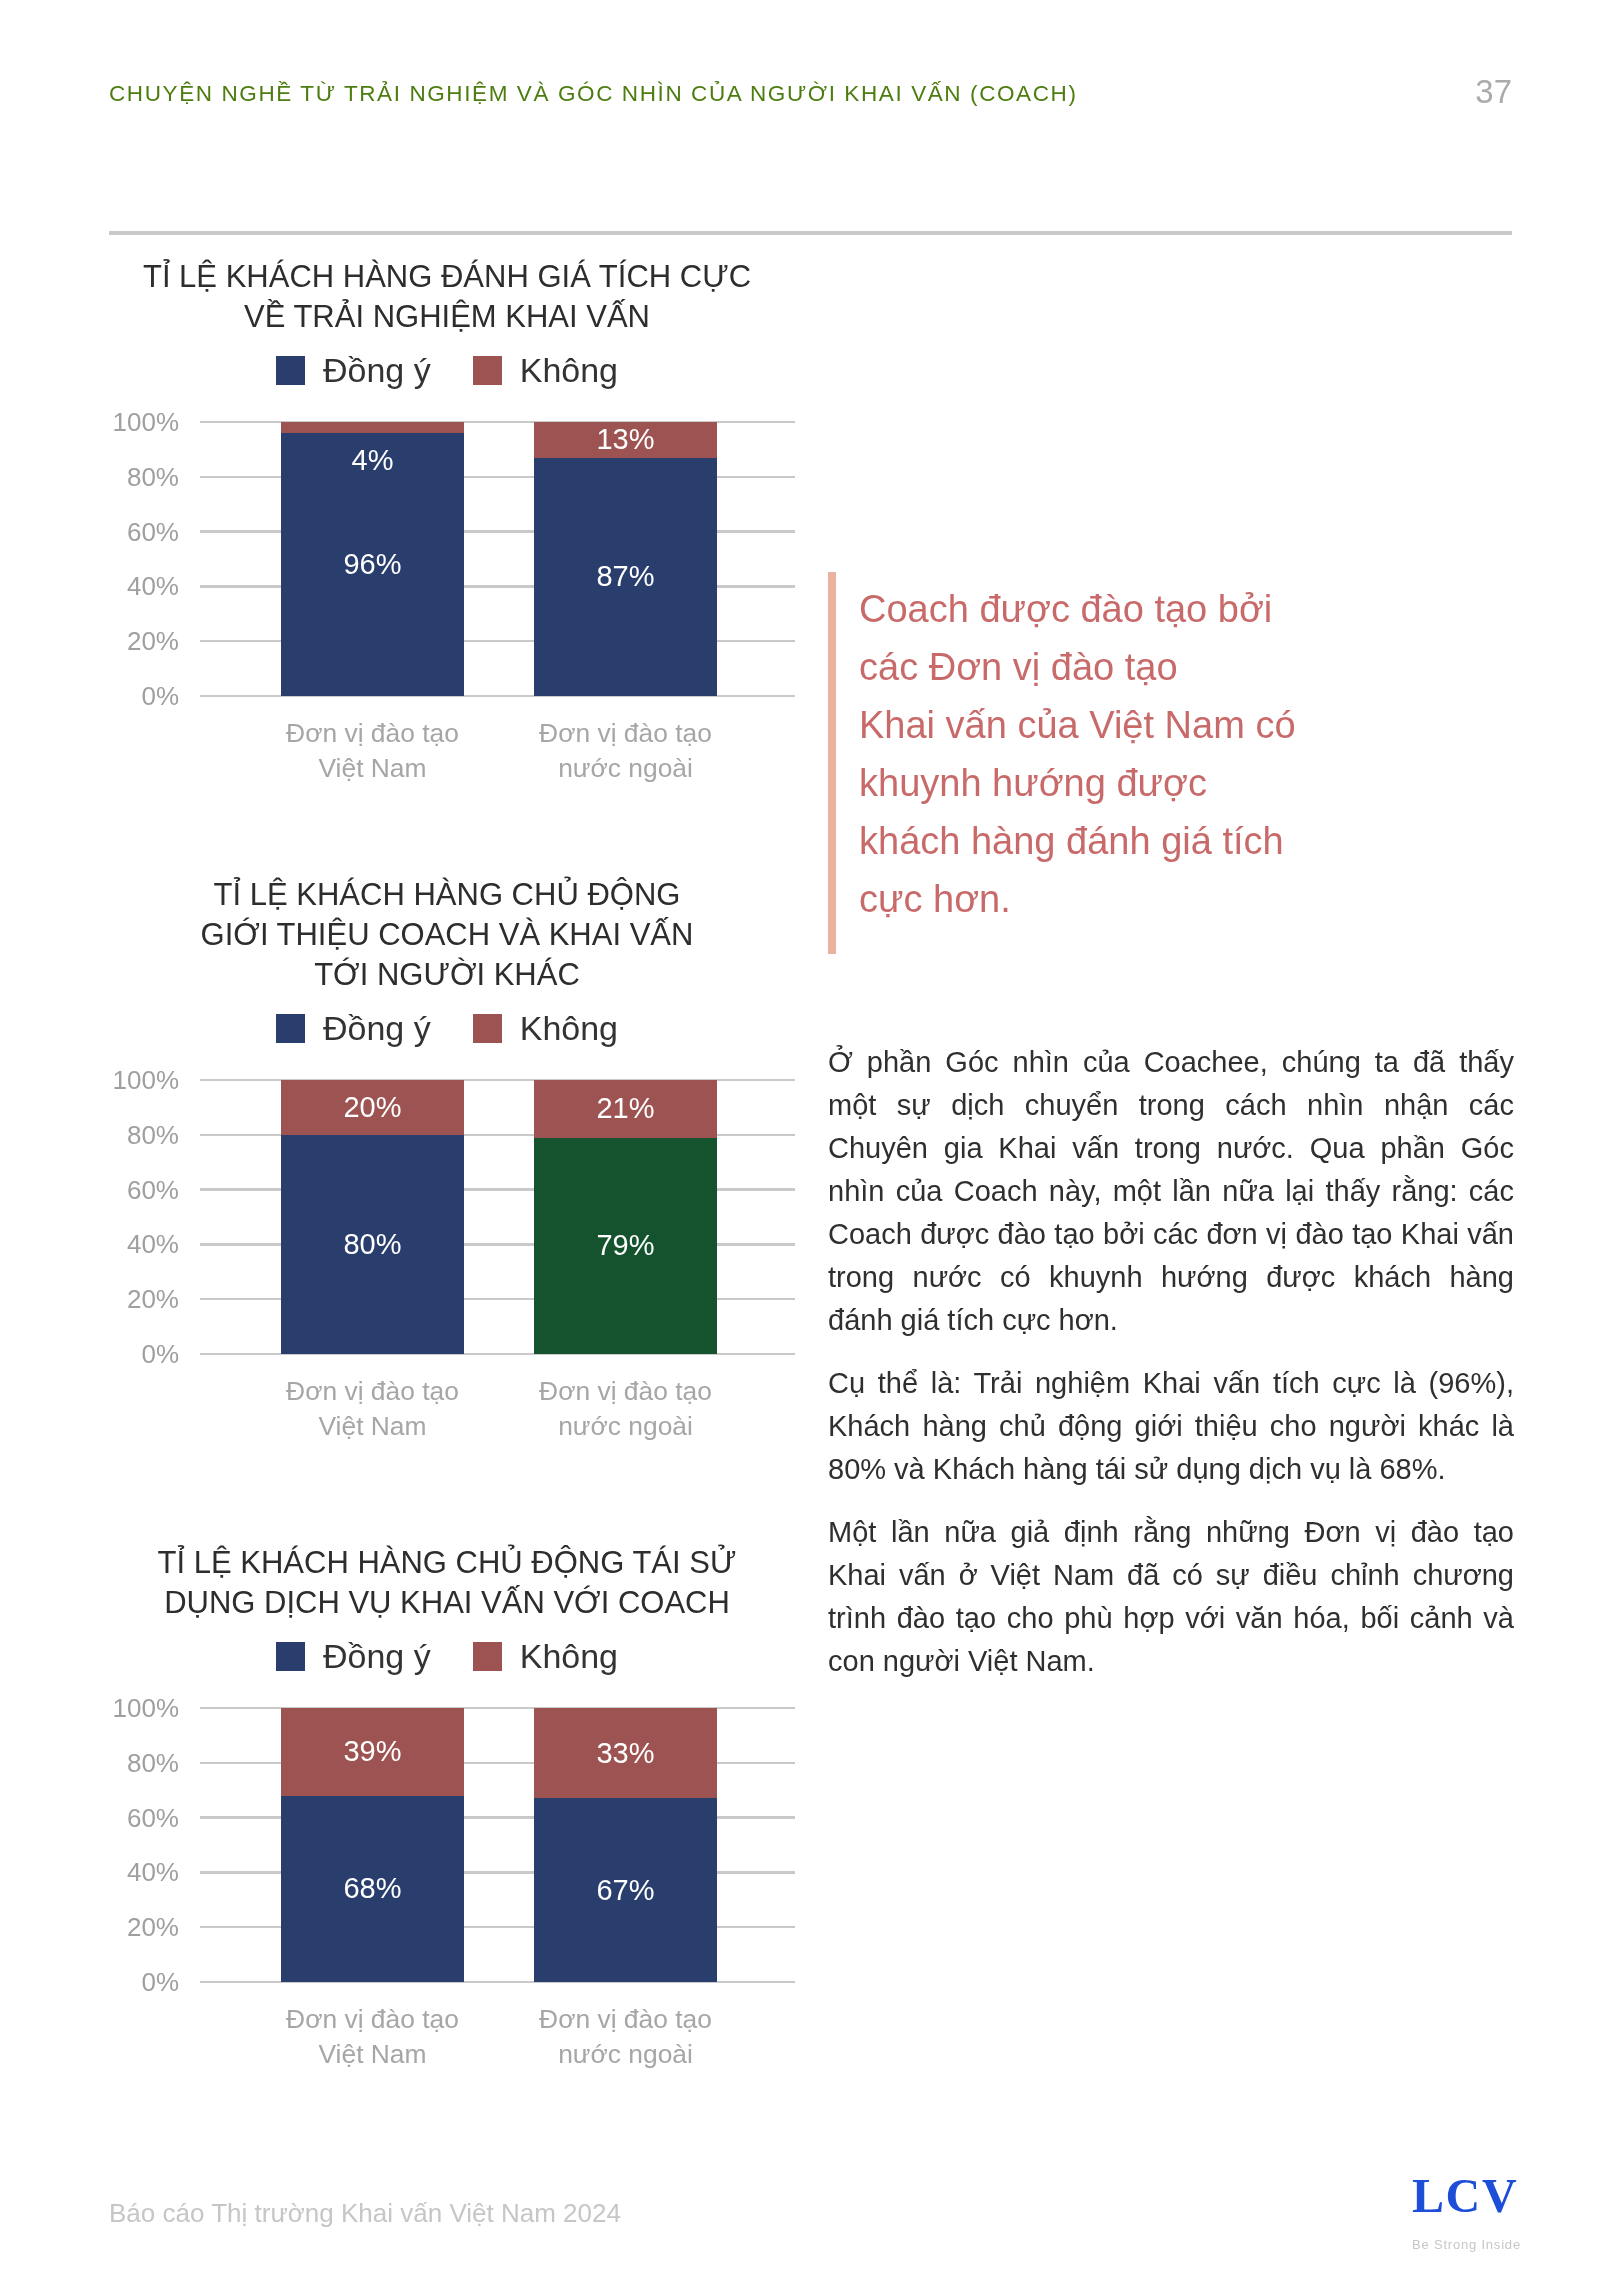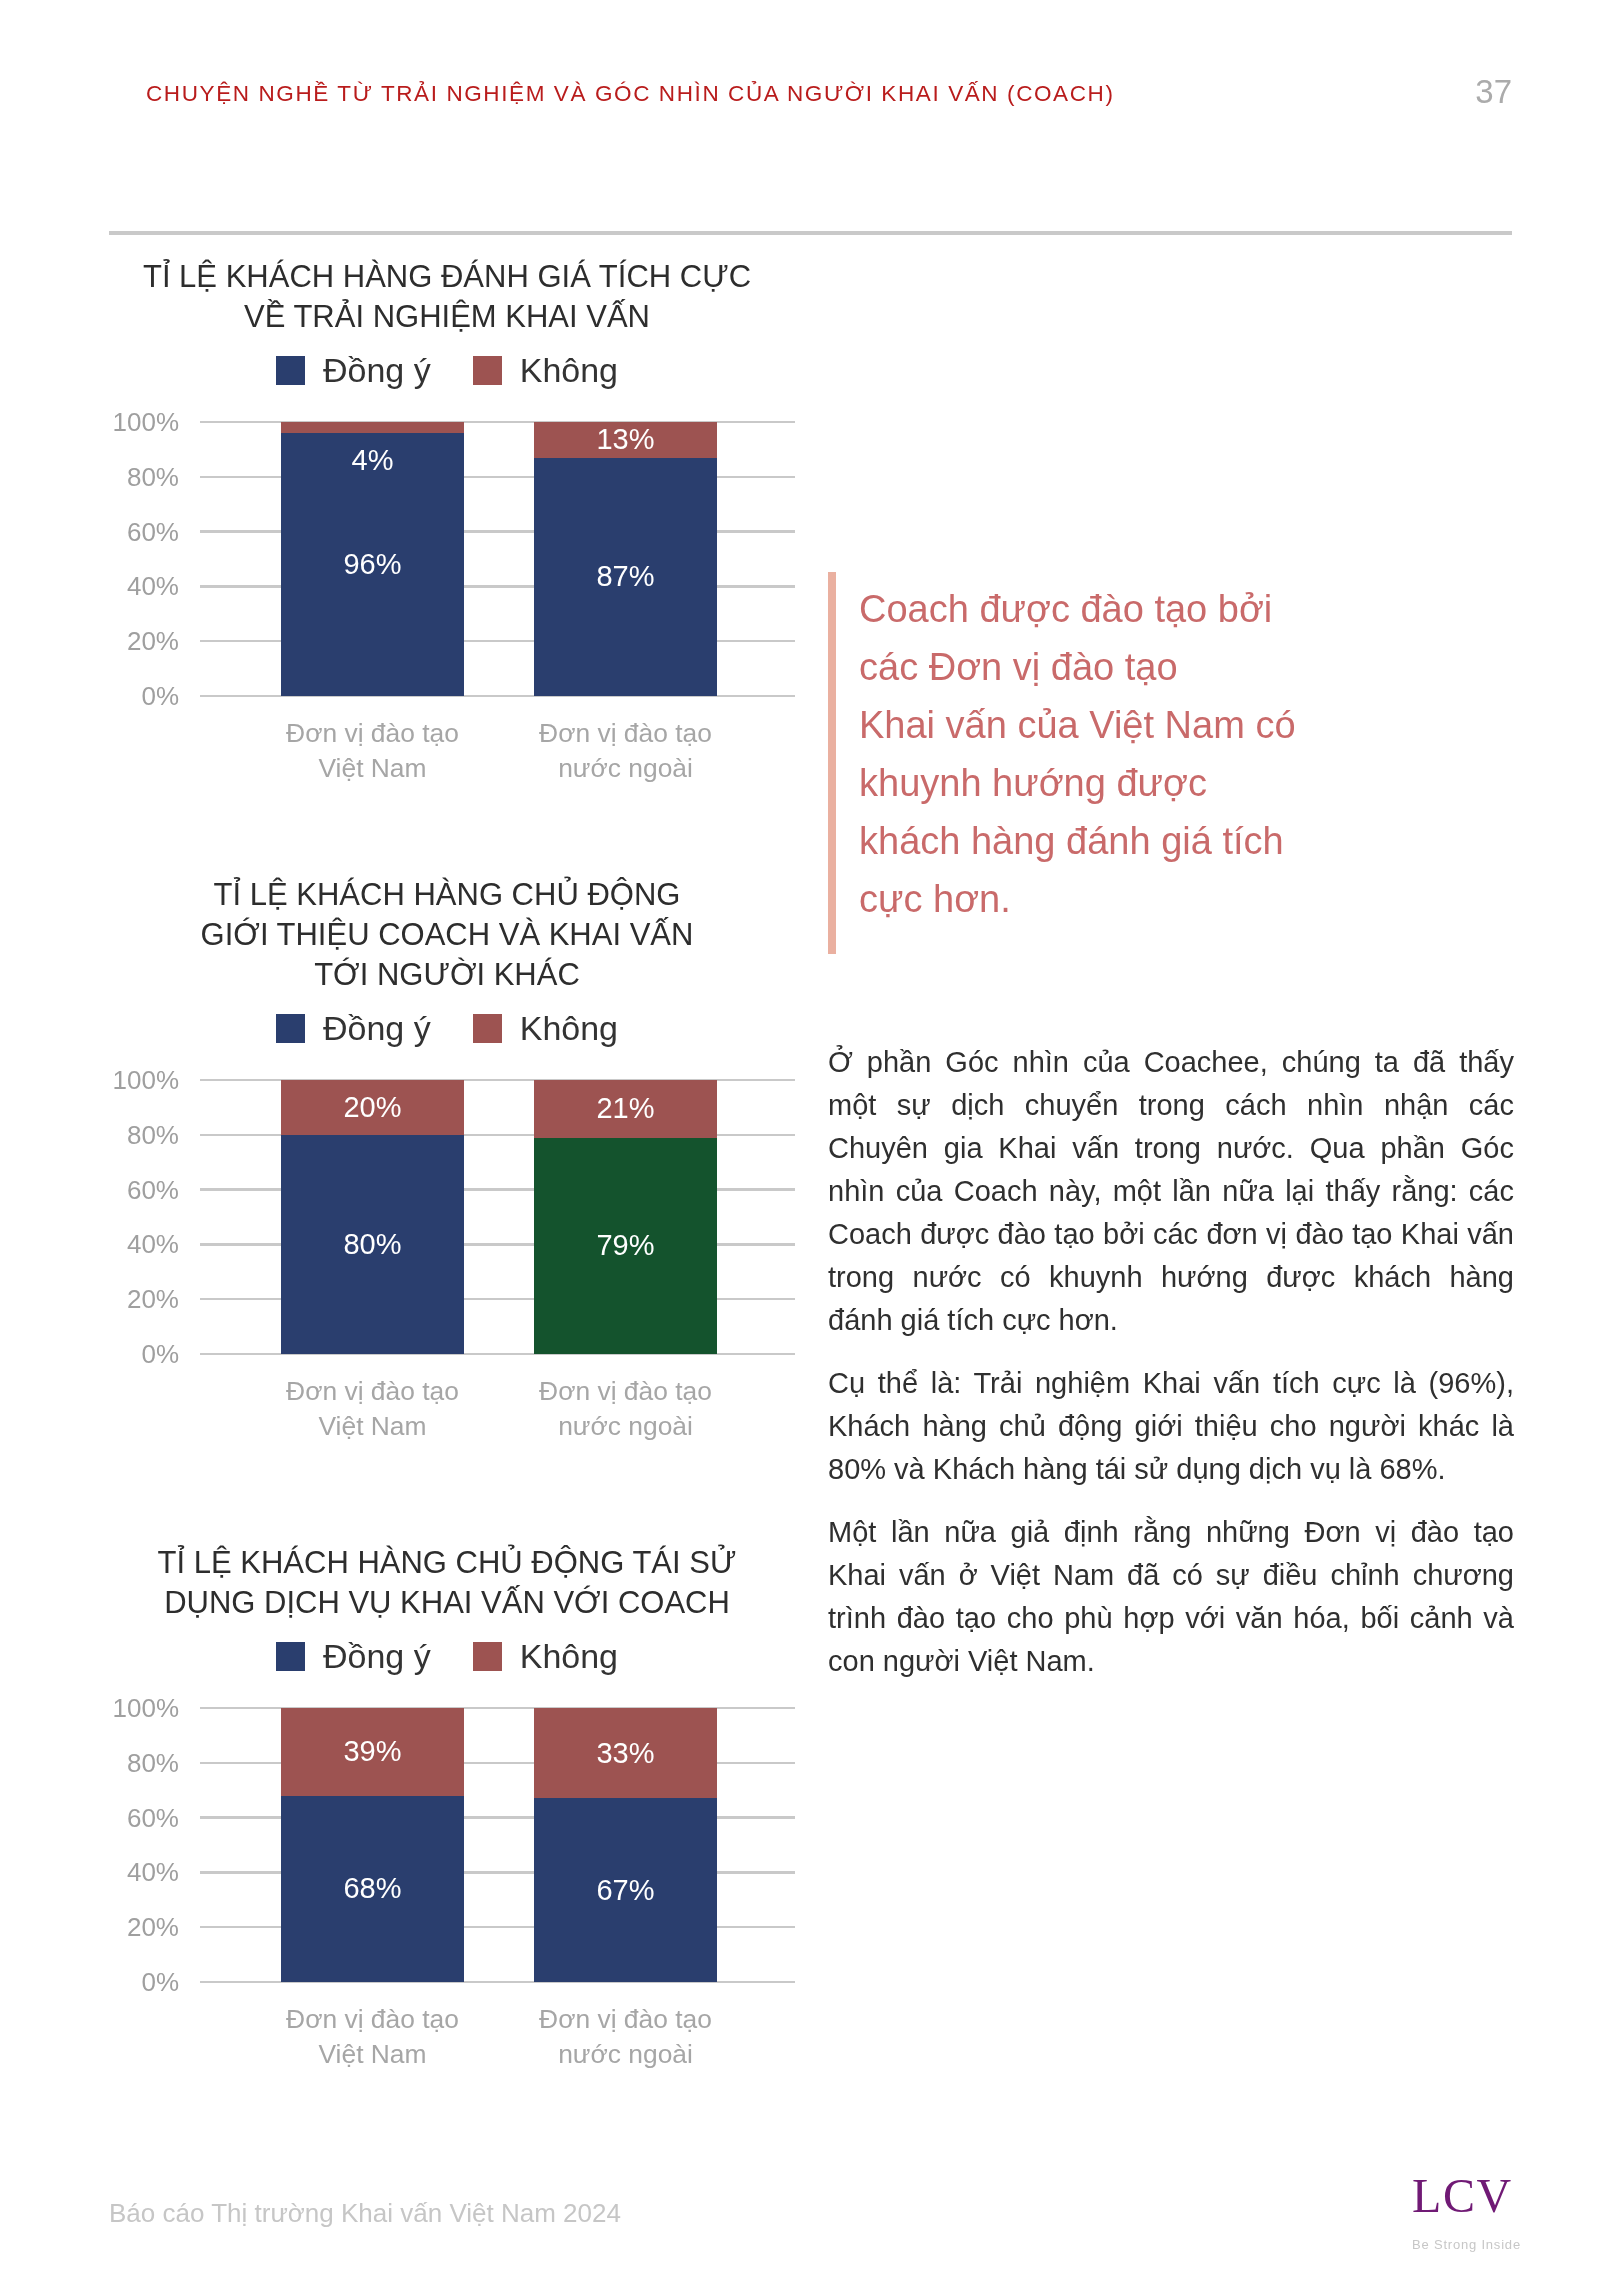--- a/index.html
+++ b/index.html
@@ -2,21 +2,21 @@
 <html style="--quote-text: #c96a6a; --quote-bar: #eab0a0;font-size:12.4px"><head>
 <meta charset="utf-8">
 <style>
   html,body { margin:0; padding:0; background:#ffffff; }
   .page {
     position:relative; width:1616px; height:2295px; background:#ffffff;
     font-family:"Liberation Sans", sans-serif; overflow:hidden;
   }
 
   
-  .header-title { position:absolute; left:109px; top:81px; font-size:22.5px; letter-spacing:1.6px; color:#b91c1c;margin-left:37px; }
+  .header-title { position:absolute; left:109px; top:81px; font-size:22.5px; letter-spacing:1.6px; color:#4d7c0f; }
   .page-number  { position:absolute; right:104px; top:73px;  font-size:33px; color:#ababab; }
   .header-rule  { position:absolute; left:109px; right:104px; top:231px; height:3.9px; background:#c9c9c9; }
 
   
   .chart { position:absolute; left:78px; width:738px; }
   #chart-0 { top:257px; }
   #chart-1 { top:875px; }
   #chart-2 { top:1543px; }
 
   .chart-title  { text-align:center; font-size:31px; line-height:40px; font-weight:500; color:#2d2d2d; }
@@ -43,21 +43,21 @@
 
   
   .body-text   { position:absolute; left:828px; top:1025px; width:686px;
                  font-size:29px; line-height:43px; text-align:justify; color:#2f2f2f; }
   .body-text p { margin:16px 0 20px 0; }
 
   
   .footer-left  { position:absolute; left:109px; top:2198px; font-size:26px; color:#c6c6c6; }
   .logo         { position:absolute; left:1412px; top:2172px; width:96px; text-align:center; }
   .logo-text    { font-family:"Liberation Serif", serif; font-size:48px; line-height:48px;
-                  font-weight:400; letter-spacing:1.6px; color:#701a75; }
+                  font-weight:700; letter-spacing:1.6px; color:#1d4ed8; }
   .logo-tagline { margin-top:17px; font-size:13px; letter-spacing:0.8px; color:#c7c7c7; white-space:nowrap; }
 </style>
 </head>
 <body>
 
 <div class="page">
 
   <div class="header-title">CHUYỆN NGHỀ TỪ TRẢI NGHIỆM VÀ GÓC NHÌN CỦA NGƯỜI KHAI VẤN (COACH)</div>
   <div class="page-number">37</div>
   <div class="header-rule"></div>

